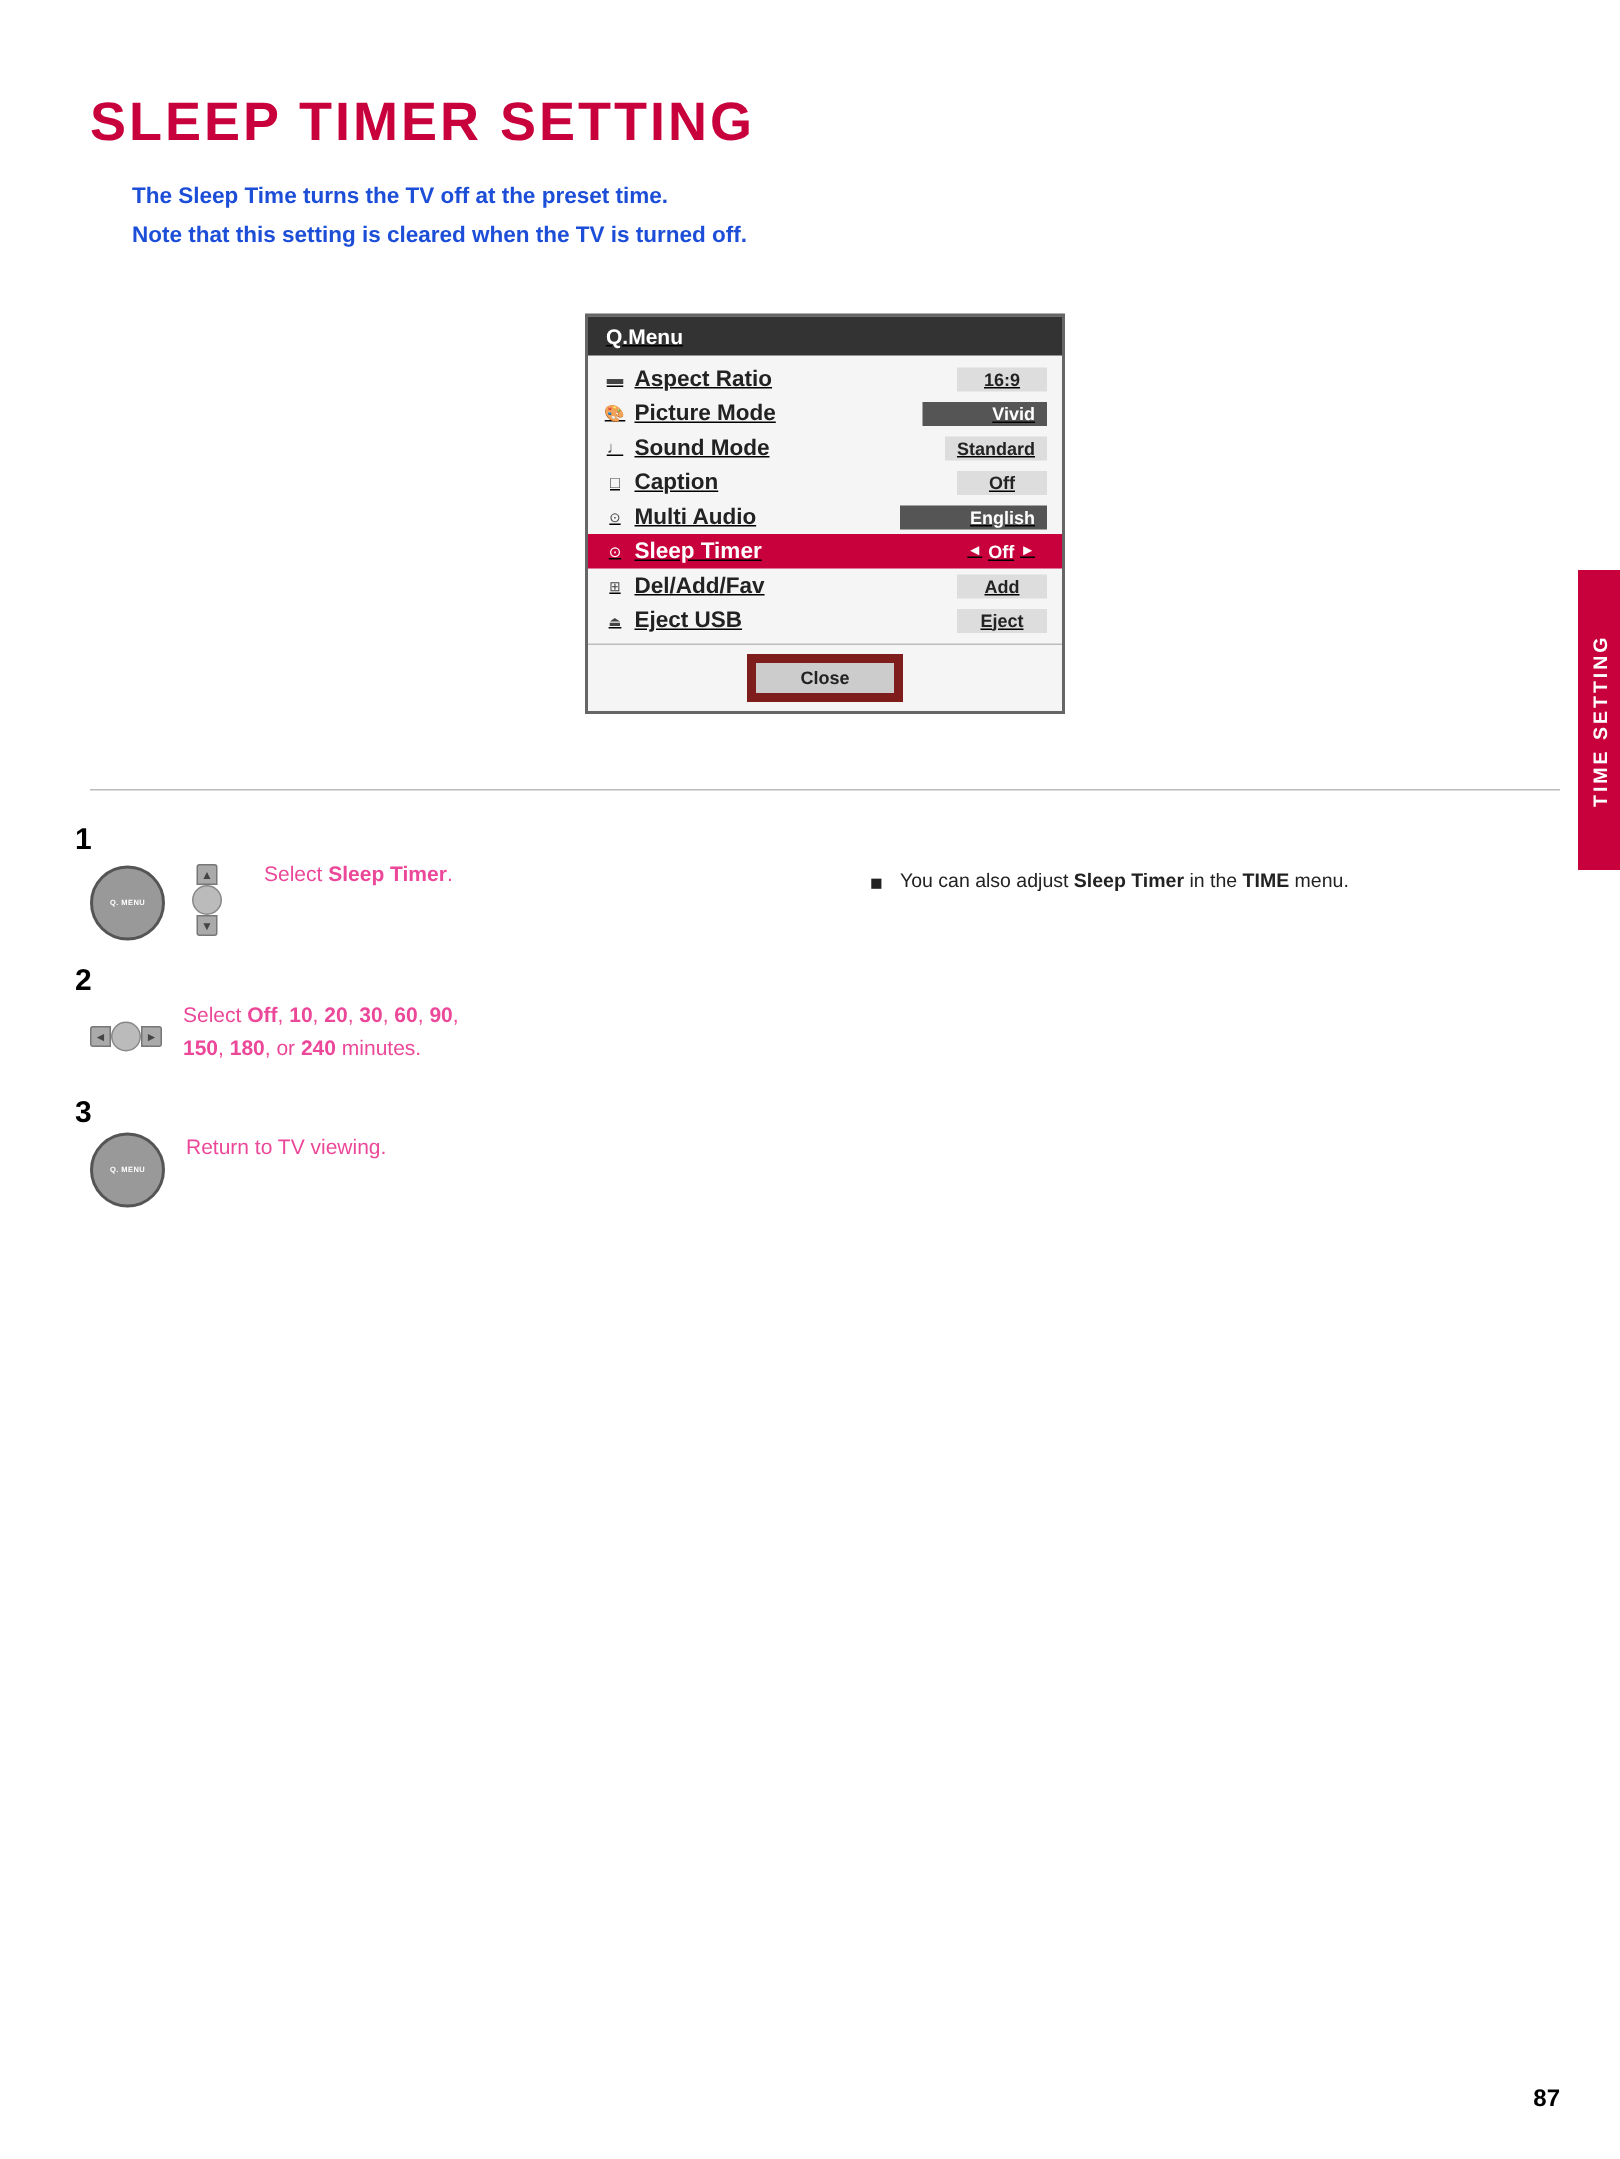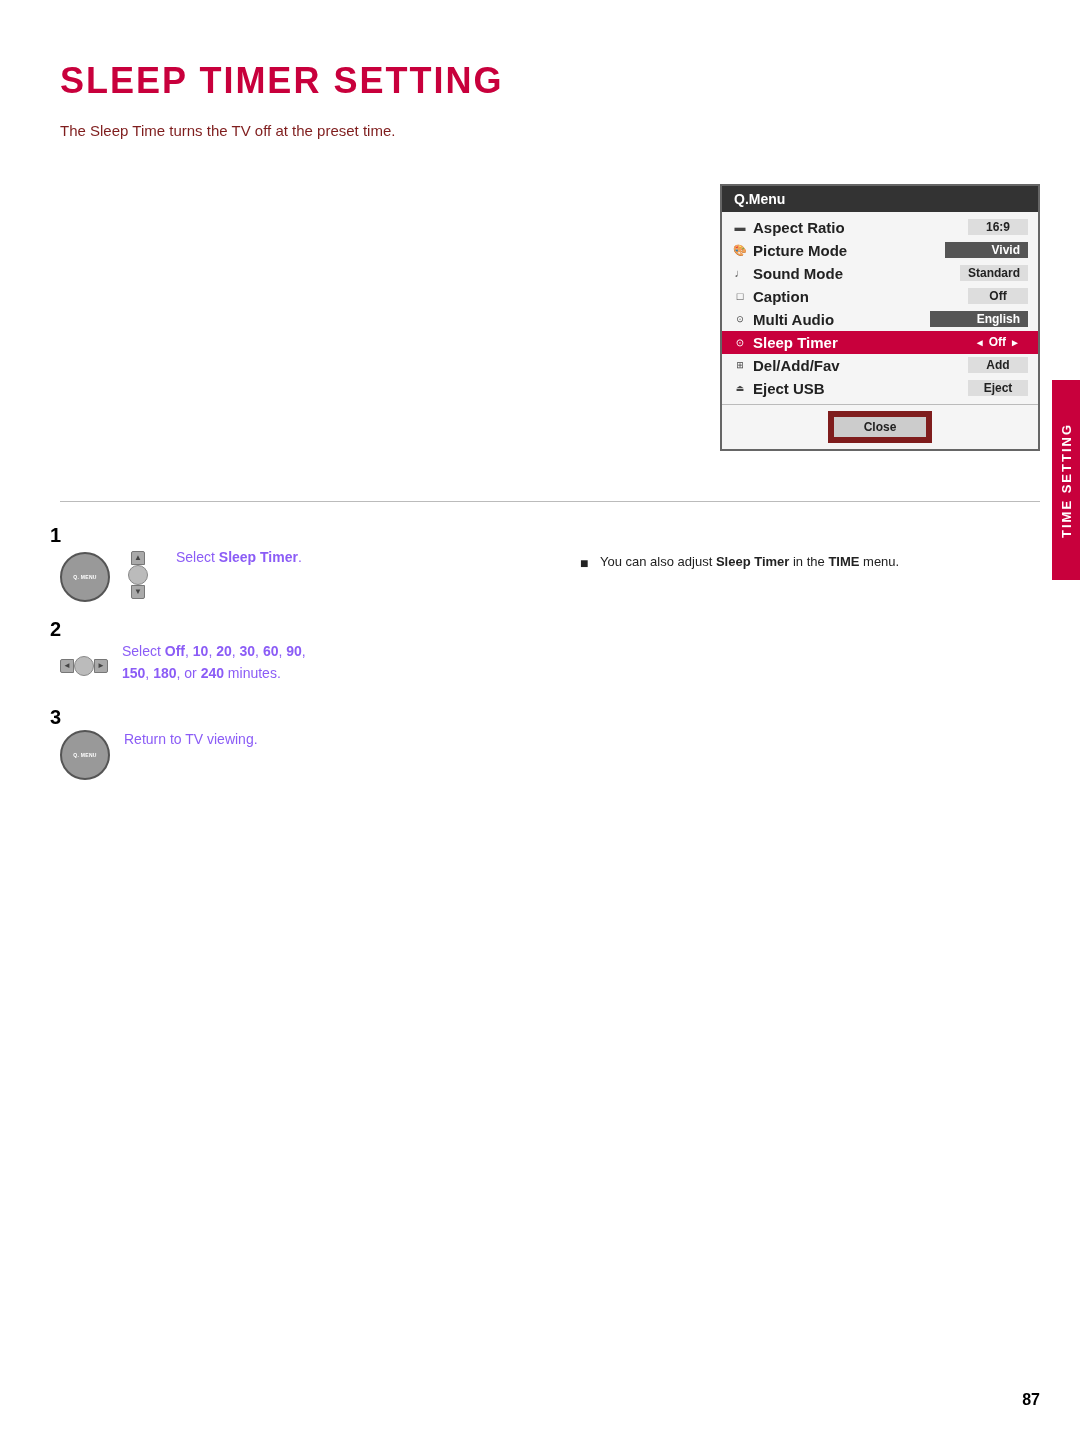--- a/index.html
+++ b/index.html
@@ -50,31 +50,33 @@
       font-weight: 900;
       color: #c8003c;
       letter-spacing: 2px;
       text-transform: uppercase;
       margin-bottom: 16px;
     }
 
     
     .intro-text {
       font-size: 15px;
-      font-weight: normal;
-      color: #7f1d1d;
+      font-weight: bold;
+      color: #1d4ed8;
       line-height: 1.7;
       margin-bottom: 40px;
+      margin-left: 28px;
     }
 
     
     .qmenu-wrapper {
       display: flex;
-      justify-content: flex-end;
+      justify-content: center;
       margin-bottom: 50px;
+      text-decoration: underline;
     }
 
     .qmenu-box {
       border: 2px solid #666;
       width: 320px;
       background: #f5f5f5;
     }
 
     .qmenu-title {
       background: #333;
@@ -248,21 +250,21 @@
     }
 
     .nav-up { top: 0; left: 50%; transform: translateX(-50%); border-radius: 2px 2px 0 0; }
     .nav-down { bottom: 0; left: 50%; transform: translateX(-50%); border-radius: 0 0 2px 2px; }
     .nav-left { left: 0; top: 50%; transform: translateY(-50%); border-radius: 2px 0 0 2px; }
     .nav-right { right: 0; top: 50%; transform: translateY(-50%); border-radius: 0 2px 2px 0; }
 
     .step-text {
       font-size: 14px;
       line-height: 1.6;
-      color: #8b5cf6;
+      color: #ec4899;
       padding-top: 14px;
     }
 
     .step-text b {
       font-weight: bold;
     }
 
     .note-box {
       display: flex;
       align-items: flex-start;
@@ -308,20 +310,21 @@
 <div class="side-tab">
   <span class="side-tab-text">TIME SETTING</span>
 </div>
 
 <div class="main-content">
 
   <h1 class="page-title">SLEEP TIMER SETTING</h1>
 
   <div class="intro-text">
     <div>The Sleep Time turns the TV off at the preset time.</div>
+    <div>Note that this setting is cleared when the TV is turned off.</div>
   </div>
 
   <div class="qmenu-wrapper">
     <div class="qmenu-box">
       <div class="qmenu-title">Q.Menu</div>
       <div class="qmenu-items">
 
         <div class="qmenu-row">
           <div class="qmenu-label-group">
             <span class="qmenu-icon">▬</span>

